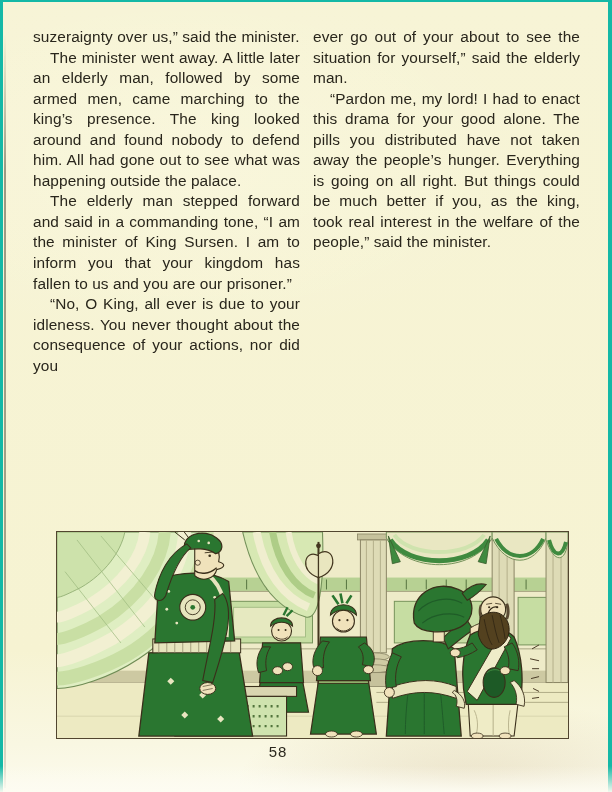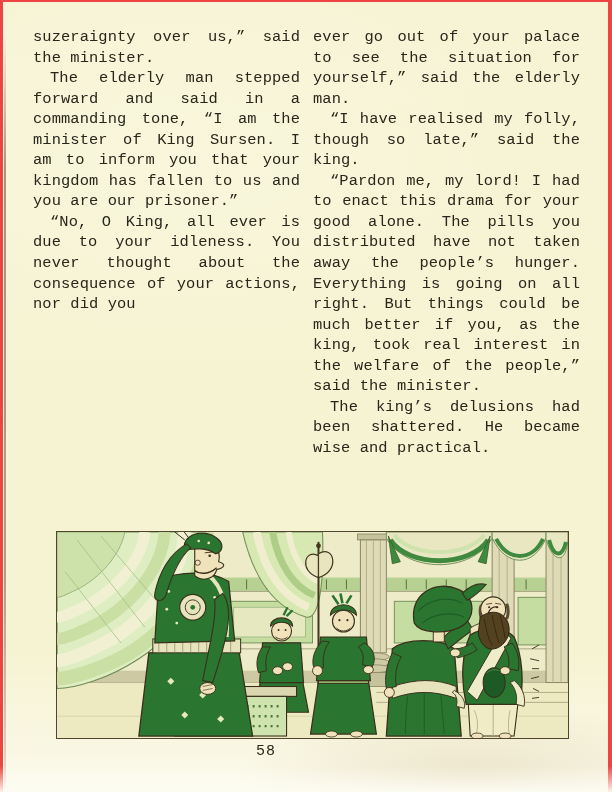--- a/index.html
+++ b/index.html
@@ -1,56 +1,55 @@
 <!DOCTYPE html>
 <html><head>
 <meta charset="utf-8">
 <style>
   html,body{margin:0;padding:0;background:#ffffff;}
-  .stage{position:relative;width:612px;height:792px;overflow:hidden;background:#ef4444;
-         font-family:Liberation Mono, monospace;}
+  .stage{position:relative;width:612px;height:792px;overflow:hidden;background:#14b8a6;
+         font-family:Liberation Sans, sans-serif;}
   .paper{position:absolute;left:3px;top:2px;right:4px;bottom:0;
          background:
            radial-gradient(ellipse 340px 120px at 78% 99%, rgba(196,172,124,0.28), rgba(196,172,124,0) 70%),
            radial-gradient(ellipse 500px 260px at 30% 20%, rgba(255,255,240,0.25), rgba(255,255,240,0) 70%),
            linear-gradient(to bottom, #f7f4d6 0%, #f6f3d2 82%, #f9f7e2 94%, #fcfbee 100%);}
   .edge-shadow{position:absolute;left:4px;top:34px;width:2px;height:754px;
          background:linear-gradient(to bottom, rgba(45,40,28,0) 0%, rgba(45,40,28,0.45) 18%,
                     rgba(45,40,28,0.40) 72%, rgba(45,40,28,0.12) 100%);}
   .columns{position:absolute;top:27px;left:33px;width:548px;display:flex;gap:13px;}
   .col{width:267px;color:#29261c;font-size:15.4px;line-height:20.55px;text-align:justify;
        letter-spacing:0.1px;}
   .col p{margin:0;}
   .col p.indent{text-indent:17px;}
   .illustration{position:absolute;left:56px;top:531px;width:513px;height:208px;margin:0;
        border:1.5px solid #51452f;box-sizing:border-box;background:#f0eecb;}
   .illustration svg{display:block;width:100%;height:100%;}
-  .page-number{position:absolute;top:743px;left:4px;width:524px;text-align:center;
+  .page-number{position:absolute;top:743px;left:16px;width:524px;text-align:center;
        color:#2b281e;font-size:15px;letter-spacing:1px;}
   .curl{position:absolute;left:0;bottom:0;width:612px;height:26px;
        background:linear-gradient(to bottom, rgba(253,252,242,0), rgba(253,252,242,0.95));}
 </style>
 </head>
 <body>
 
 <div class="stage">
   <div class="paper"></div>
   <div class="edge-shadow"></div>
 
   <div class="columns">
     <div class="col">
       <p>suzeraignty over us,” said the minister.</p>
+      <p class="indent">The minister went away.  A little later an elderly man, followed by some armed men, came marching to the king’s presence.  The king looked around and found nobody to defend him.  All had gone out to see what was happening outside the palace.</p>
       <p class="indent">The elderly man stepped forward and said in a commanding tone, “I am the minister of King Sursen.  I am to inform you that your kingdom has fallen to us and you are our prisoner.”</p>
       <p class="indent">“No, O King, all ever is due to your idleness.  You never thought about the consequence of your actions, nor did you</p>
     </div>
     <div class="col">
-      <p>ever go out of your palace to see the situation for yourself,” said the elderly man.</p>
-      <p class="indent">“I have realised my folly, though so late,” said the king.</p>
+      <p>ever go out of your about to see the situation for yourself,” said the elderly man.</p>
       <p class="indent">“Pardon me, my lord! I had to enact this drama for your good alone.  The pills you distributed have not taken away the people’s hunger.  Everything is going on all right.  But things could be much better if you, as the king, took real interest in the welfare of the people,” said the minister.</p>
-      <p class="indent">The king’s delusions had been shattered.   He became wise and practical.</p>
     </div>
   </div>
 
   <figure class="illustration" aria-label="Green-tinted palace hall: a turbaned king in an ornate robe stands at left behind a woven rail; armed attendants with a halberd stand in the middle before fluted columns and swagged curtains; at right a man seen from the back holds up a shaggy false beard toward a stout bald courtier.">
     <svg viewBox="0 0 512 208" preserveAspectRatio="none">
 
       <g>
         <rect x="0" y="0" width="512" height="152" fill="#eeebc8"></rect>
         <rect x="0" y="46" width="512" height="14" fill="#b7d193"></rect>
         <g stroke="#56743f" stroke-width="1">

